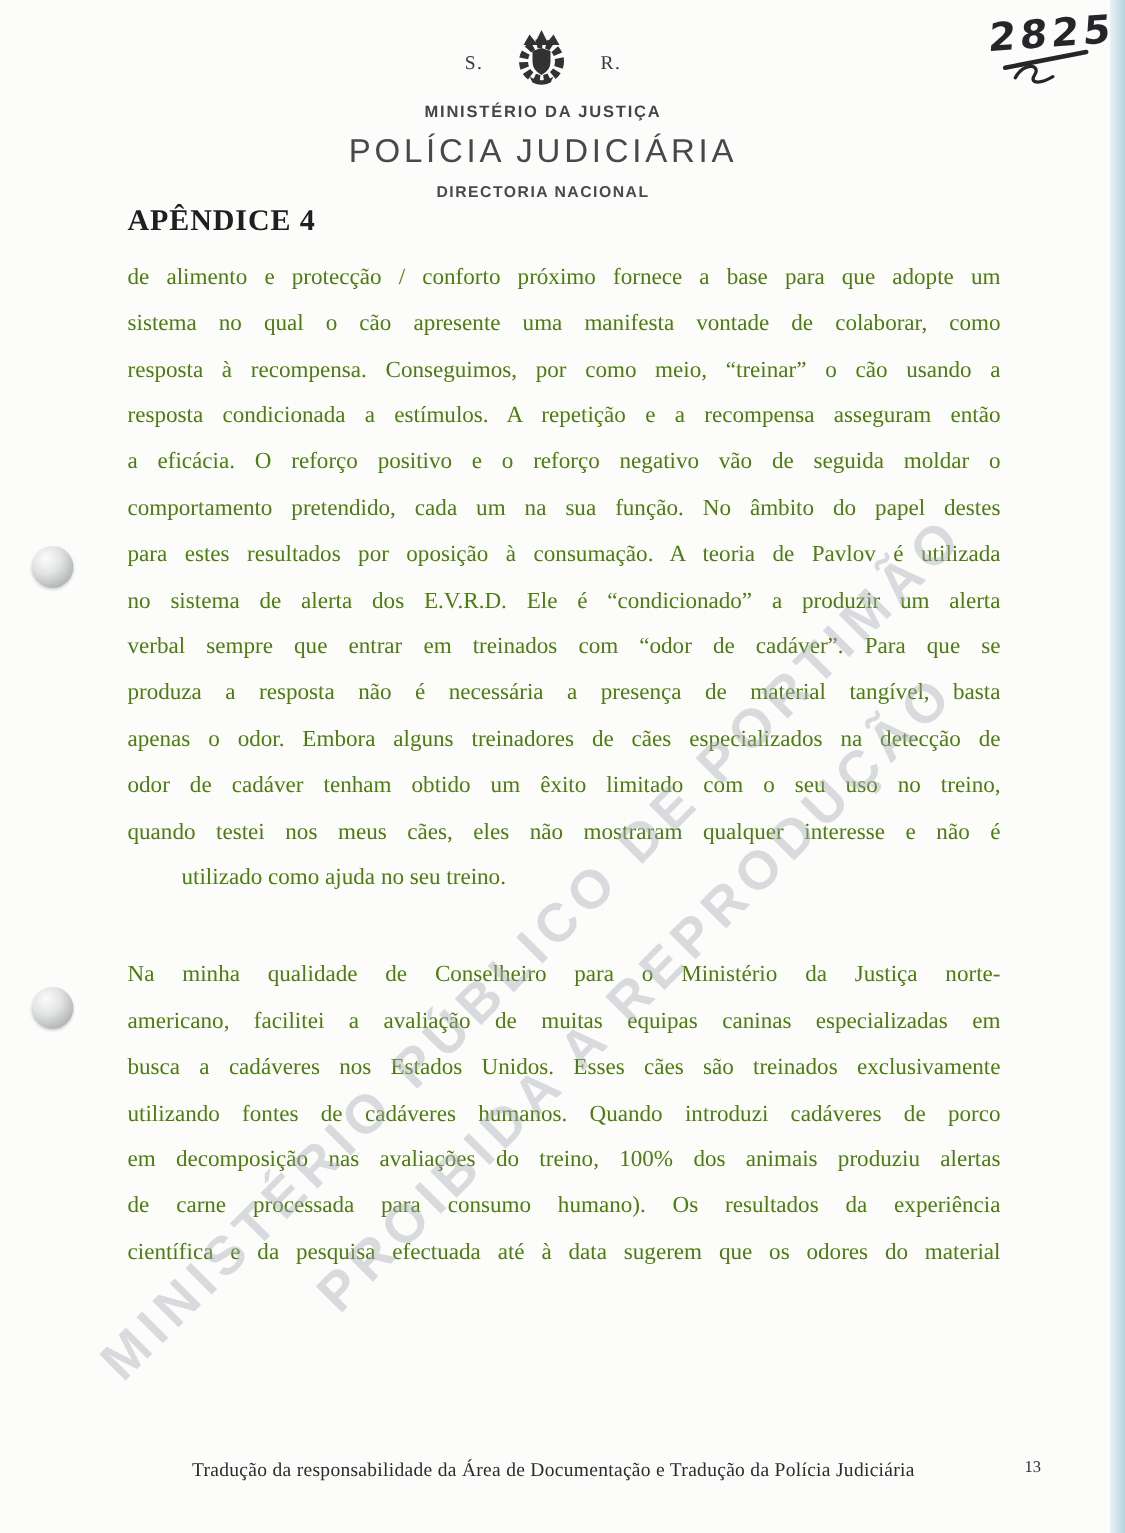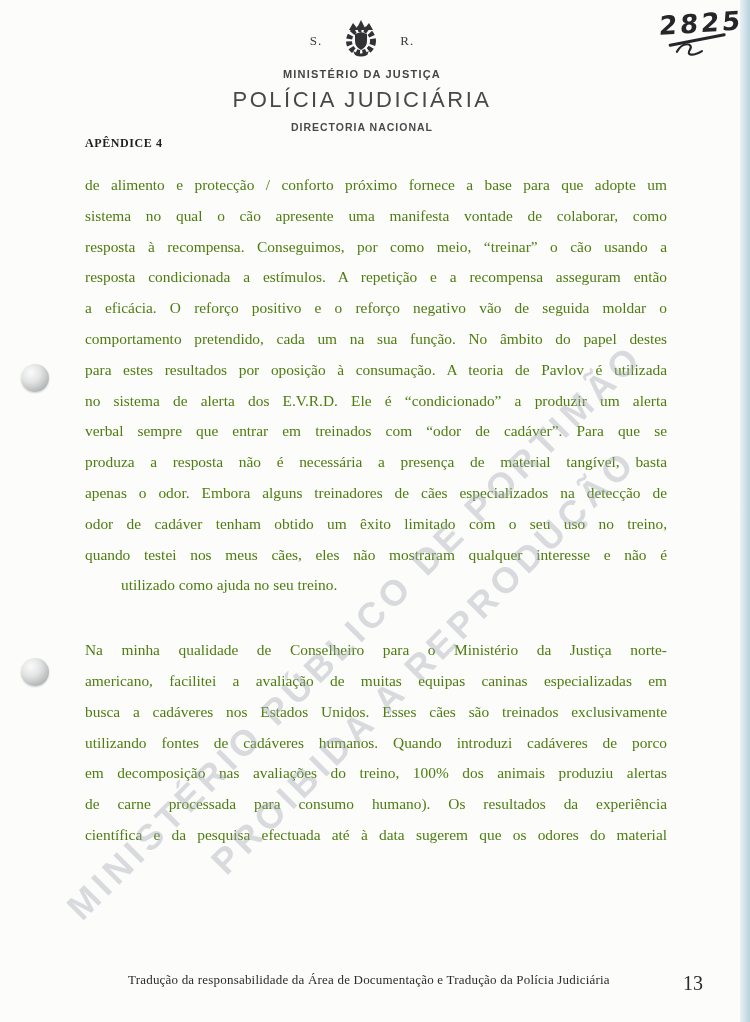--- a/index.html
+++ b/index.html
@@ -39,41 +39,41 @@
   .annotation{position:absolute;left:660px;top:10px;width:86px;transform:rotate(-4deg);}
   .annotation .num{
     font-family:"DejaVu Sans",sans-serif;font-size:26px;font-weight:bold;color:#26262a;
     letter-spacing:3px;transform:skewX(-8deg);display:block;line-height:1;
   }
   .annotation .uline{width:58px;height:2.5px;background:#26262a;margin:2px 0 0 8px;transform:rotate(-7deg);border-radius:2px;}
   .annotation .squiggle{display:block;margin:1px 0 0 12px;}
   
   .title{
     position:absolute;left:85px;top:136px;
-    font-size:12px;font-weight:bold;letter-spacing:.6px;color:#1f1f1f;
+    font-size:20px;font-weight:bold;letter-spacing:.6px;color:#1f1f1f;
   }
   
   .body-text{position:absolute;left:85px;top:170px;width:582px;font-size:15.4px;line-height:30.8px;color:#4d7c0f;}
   .para + .para{margin-top:34px;}
   .tline{text-align:justify;text-align-last:justify;white-space:normal;}
   .tline.lastline{text-align-last:left;margin-left:36px;}
   
   .watermark{position:absolute;left:0;top:0;width:100%;height:100%;pointer-events:none;z-index:6;}
   .wm-line{
     position:absolute;white-space:nowrap;
     font-family:"Liberation Sans",sans-serif;font-weight:bold;
     font-size:36px;letter-spacing:5px;color:rgba(166,172,182,0.42);
     transform:translate(-50%,-50%) rotate(-45deg);
   }
   .wm-1{left:355px;top:632px;}
   .wm-2{left:424px;top:662px;}
   
   .footer{position:absolute;left:0;top:972px;width:750px;font-size:13px;color:#2b2b2b;}
   .footer-text{position:absolute;left:128px;top:0;letter-spacing:.2px;}
-  .page-number{position:absolute;left:683px;top:0;font-size:20px;text-align:right;}
+  .page-number{position:absolute;left:683px;top:0;font-size:11px;text-align:right;}
 </style>
 </head>
 <body>
 
 <div class="page">
 
   <div class="scan-edge"></div>
 
   <div class="hole hole-1"></div>
   <div class="hole hole-2"></div>

